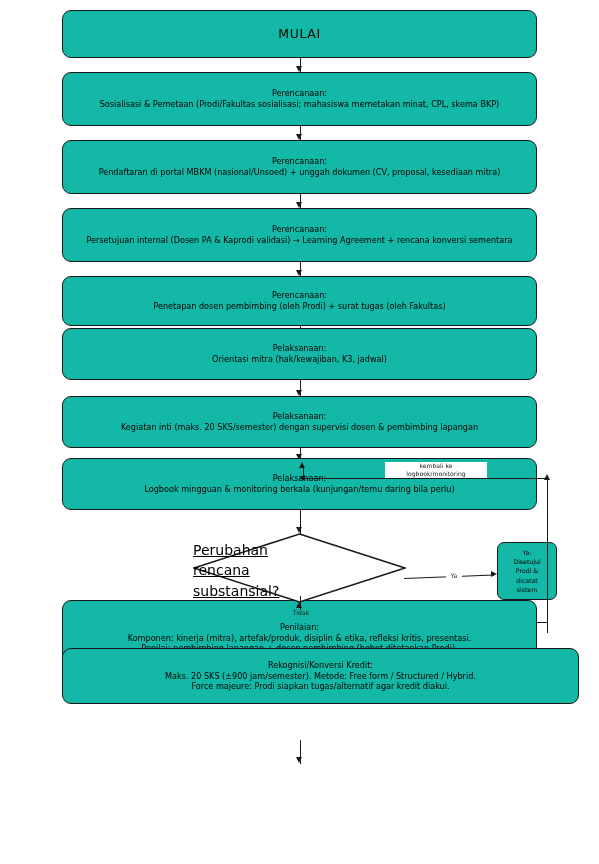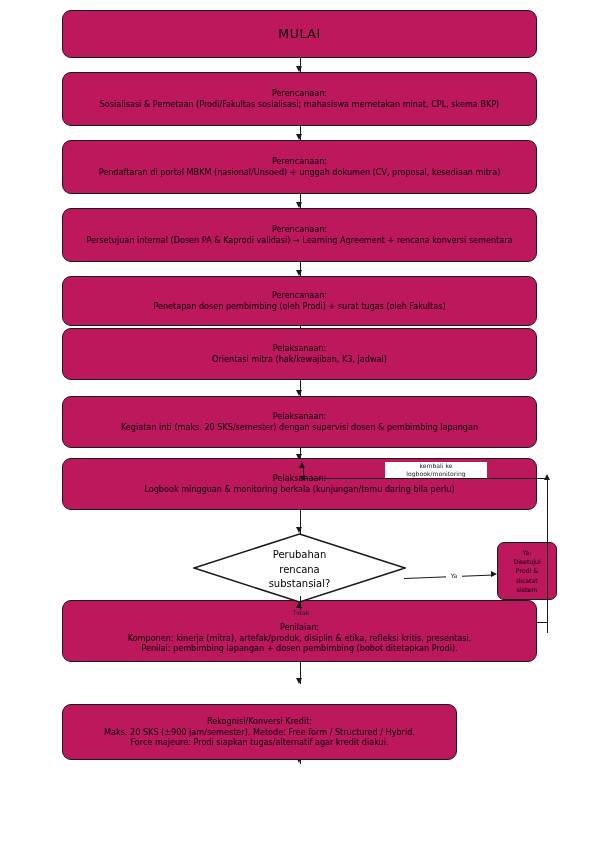--- a/index.html
+++ b/index.html
@@ -18,21 +18,21 @@
     height: 864px;
     background: #ffffff;
     overflow: hidden;
   }
   
   .node {
     position: absolute;
     box-sizing: border-box;
     border: 1.6px solid #1a1a1a;
     border-radius: 9px;
-    background: #be185d;
+    background: #14b8a6;
     display: flex;
     align-items: center;
     justify-content: center;
     text-align: center;
     z-index: 3;
   }
   .node .nodetext {
     width: 100%;
     padding: 0 8px;
     box-sizing: border-box;
@@ -104,24 +104,24 @@
   
   #decision {
     position: absolute;
     z-index: 5;
   }
   #decision .dlabel {
     position: absolute;
     left: 0; right: 0;
     top: 50%;
     transform: translateY(-46%);
-    text-align: center;
-    font-size: 10px;
+    font-size: 14px;
     line-height: 1.45;
     white-space: pre-line;
+    text-decoration: underline;
   }
 
   
   .edgelabel {
     position: absolute;
     font-size: 6.1px;
     color: #1a1a1a;
     background: #ffffff;
     text-align: center;
     line-height: 1.3;
@@ -243,21 +243,21 @@
 
   <div class="node process" id="n-penilaian" style="left:62px; top:600px; width:475px; height:62px;justify-content:flex-end;">
     <div class="nodetext" style="padding-top:14px;">Penilaian:
 Komponen: kinerja (mitra), artefak/produk, disiplin &amp; etika, refleksi kritis, presentasi.
 Penilai: pembimbing lapangan + dosen pembimbing (bobot ditetapkan Prodi).</div>
   </div>
 
   <div class="vline" style="left:299.5px; top:662px; height:22px;"></div>
   <div class="arrowdown" style="left:296px; top:678px;"></div>
 
-  <div class="node process" id="n-rekognisi" style="left:62px; top:704px; width:395px; height:56px;">
+  <div class="node process" id="n-rekognisi" style="left:62px; top:648px; width:517px; height:56px;">
     <div class="nodetext">Rekognisi/Konversi Kredit:
 Maks. 20 SKS (±900 jam/semester). Metode: Free form / Structured / Hybrid.
 Force majeure: Prodi siapkan tugas/alternatif agar kredit diakui.</div>
   </div>
 
   <div class="vline" style="left:299.5px; top:740px; height:24px;"></div>
   <div class="arrowdown" style="left:296px; top:757px;"></div>
 
 
 </div>

